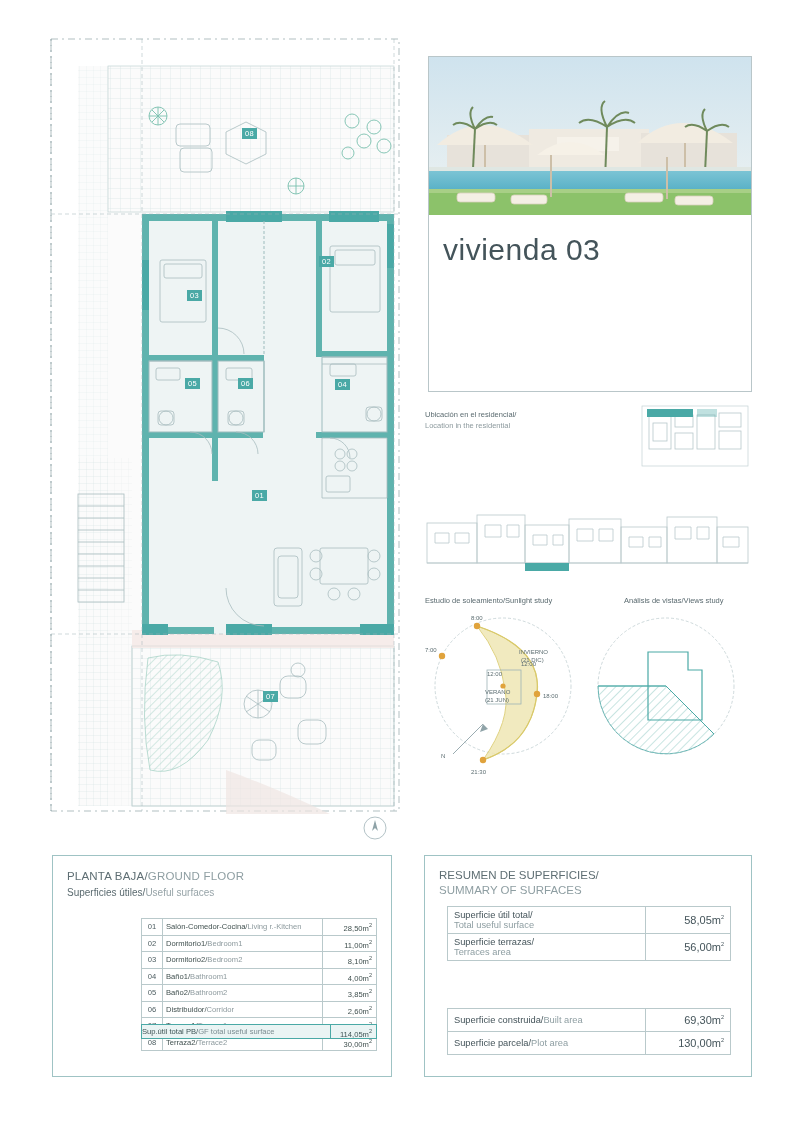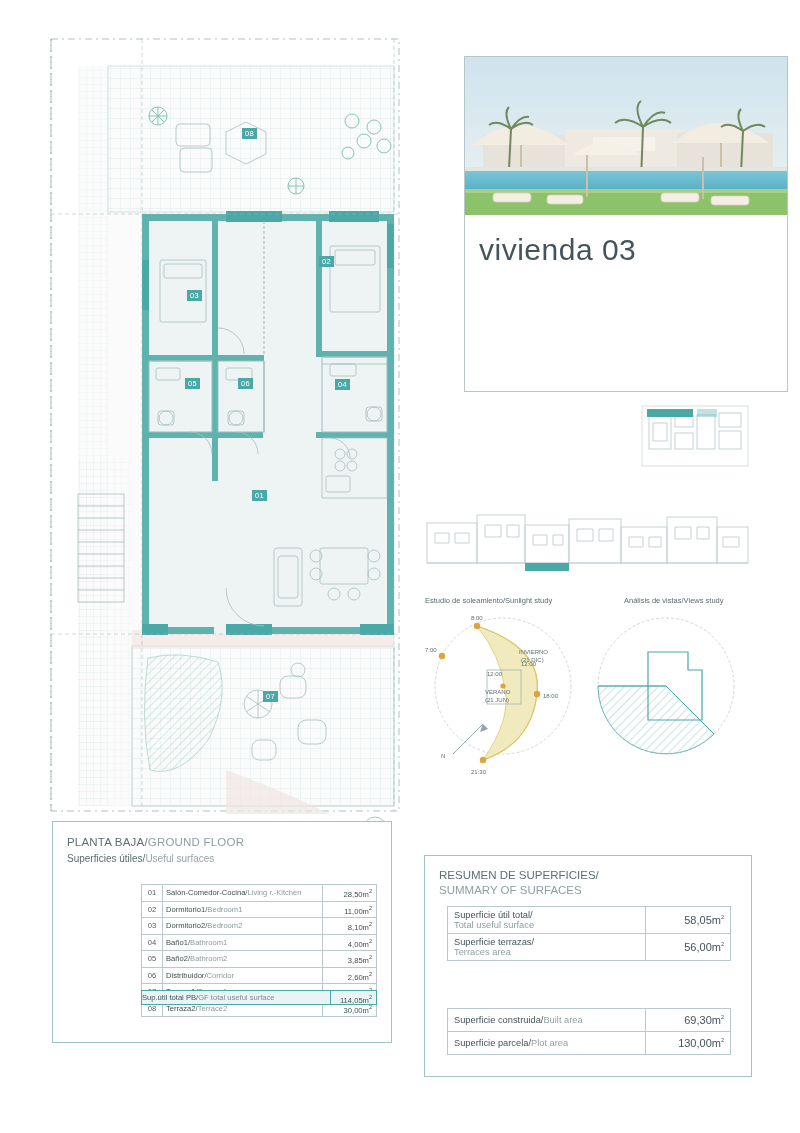--- a/index.html
+++ b/index.html
@@ -44,21 +44,20 @@
     font-family: "Liberation Sans", sans-serif;
   }
 
   
   .render-box {
     position: absolute;
     left: 428px; top: 56px;
     width: 322px; height: 334px;
     border: 1px solid #b9c6c9;
     background: #fff;
-    margin-left: 36px;
   }
   .render-img {
     position: absolute;
     left: 0; top: 0;
     width: 322px; height: 158px;
     overflow: hidden;
   }
   .title-vivienda {
     position: absolute;
     left: 14px; top: 176px;
@@ -100,21 +99,21 @@
 
   .sun-diagram { position: absolute; left: 425px; top: 608px; width: 160px; height: 170px; }
   .views-diagram { position: absolute; left: 592px; top: 608px; width: 160px; height: 170px; }
 
   
   .panel {
     position: absolute;
     border: 1px solid #9fc3c4;
     background: #fff;
   }
-  #panel-left { left: 52px; top: 821px; width: 338px; height: 220px; text-decoration: underline; }
+  #panel-left { left: 52px; top: 855px; width: 338px; height: 220px; text-decoration: underline; }
   #panel-right { left: 424px; top: 855px; width: 326px; height: 220px; }
 
   .panel-title {
     font-size: 11.5px;
     color: #5e6e73;
     letter-spacing: .2px;
     font-weight: 400;
   }
   .panel-title .slash-part { color: #8e9ea2; }
   #pl-title { position: absolute; left: 14px; top: 14px; }
@@ -437,20 +436,24 @@
           <rect x="246" y="139" width="38" height="9" rx="3"></rect>
         </g>
 
         <line x1="122" y1="98" x2="122" y2="140" stroke="#cdbfa8" stroke-width="2"></line>
         <line x1="238" y1="100" x2="238" y2="142" stroke="#cdbfa8" stroke-width="2"></line>
       </svg>
     </div>
     <div class="title-vivienda">vivienda 03</div>
   </div>
 
+  <div class="loc-label">
+    <span>Ubicación en el residencial/</span><br>
+    <span class="en">Location in the residential</span>
+  </div>
 
   <div class="mini-plan">
     <svg width="108" height="62" viewBox="0 0 108 62">
       <rect x="1" y="1" width="106" height="60" fill="none" stroke="#c3d2d4" stroke-width="0.7"></rect>
       <g fill="none" stroke="#b7c7ca" stroke-width="0.8">
         <rect x="8" y="10" width="22" height="34"></rect>
         <rect x="12" y="18" width="14" height="18"></rect>
         <rect x="34" y="10" width="18" height="12"></rect>
         <rect x="34" y="28" width="18" height="16"></rect>
         <rect x="56" y="10" width="18" height="34"></rect>

